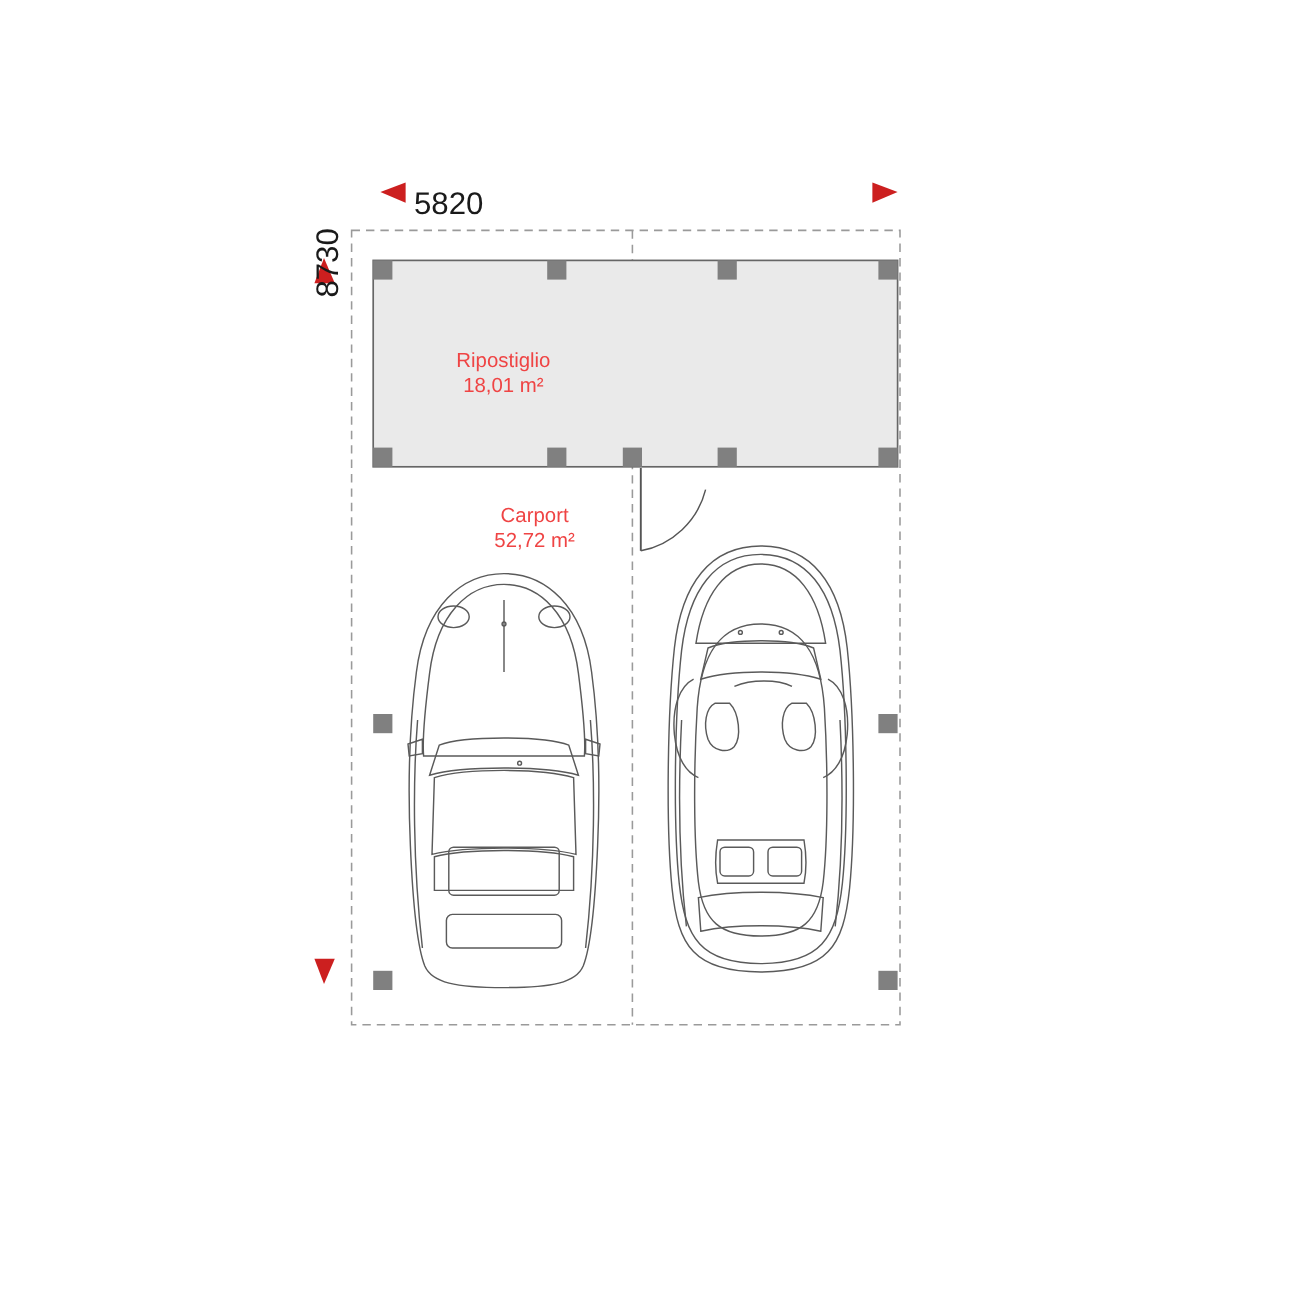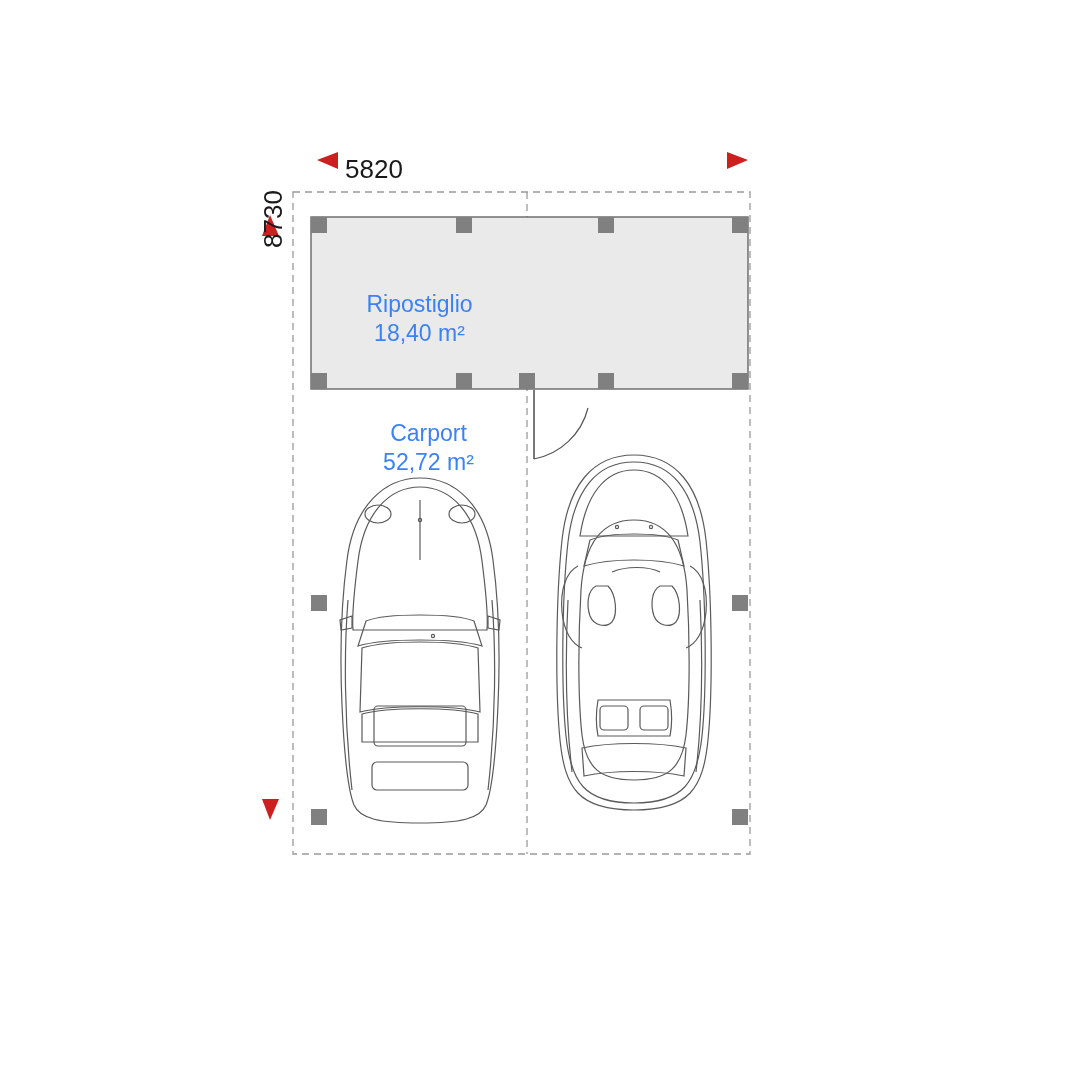--- a/index.html
+++ b/index.html
@@ -38,32 +38,32 @@
   }
   #dim-height-label {
     left: 258px;
     top: 248px;
     transform: rotate(-90deg);
     transform-origin: left top;
   }
   .room-label {
     position: absolute;
     text-align: center;
-    font-size: 23px;
+    font-size: 17px;
     line-height: 1.25;
-    color: #3b82f6;
+    color: #ef4444;
     white-space: nowrap;
   }
   #label-storage {
     left: 322px;
     top: 290px;
     width: 195px;
   }
   #label-carport {
-    left: 331px;
+    left: 348px;
     top: 419px;
     width: 195px;
   }
   .room-name { display: block; }
   .room-area { display: block; }
 </style>
 </head>
 <body>
 
 <div id="plan">
@@ -184,21 +184,21 @@
     </g>
 
   </svg>
 
   <div class="dim-label" id="dim-width-label">5820</div>
 
   <div class="dim-label" id="dim-height-label">8730</div>
 
   <div class="room-label" id="label-storage">
     <span class="room-name">Ripostiglio</span>
-    <span class="room-area">18,40 m²</span>
+    <span class="room-area">18,01 m²</span>
   </div>
 
   <div class="room-label" id="label-carport">
     <span class="room-name">Carport</span>
     <span class="room-area">52,72 m²</span>
   </div>
 
 </div>
 
 </body></html>

